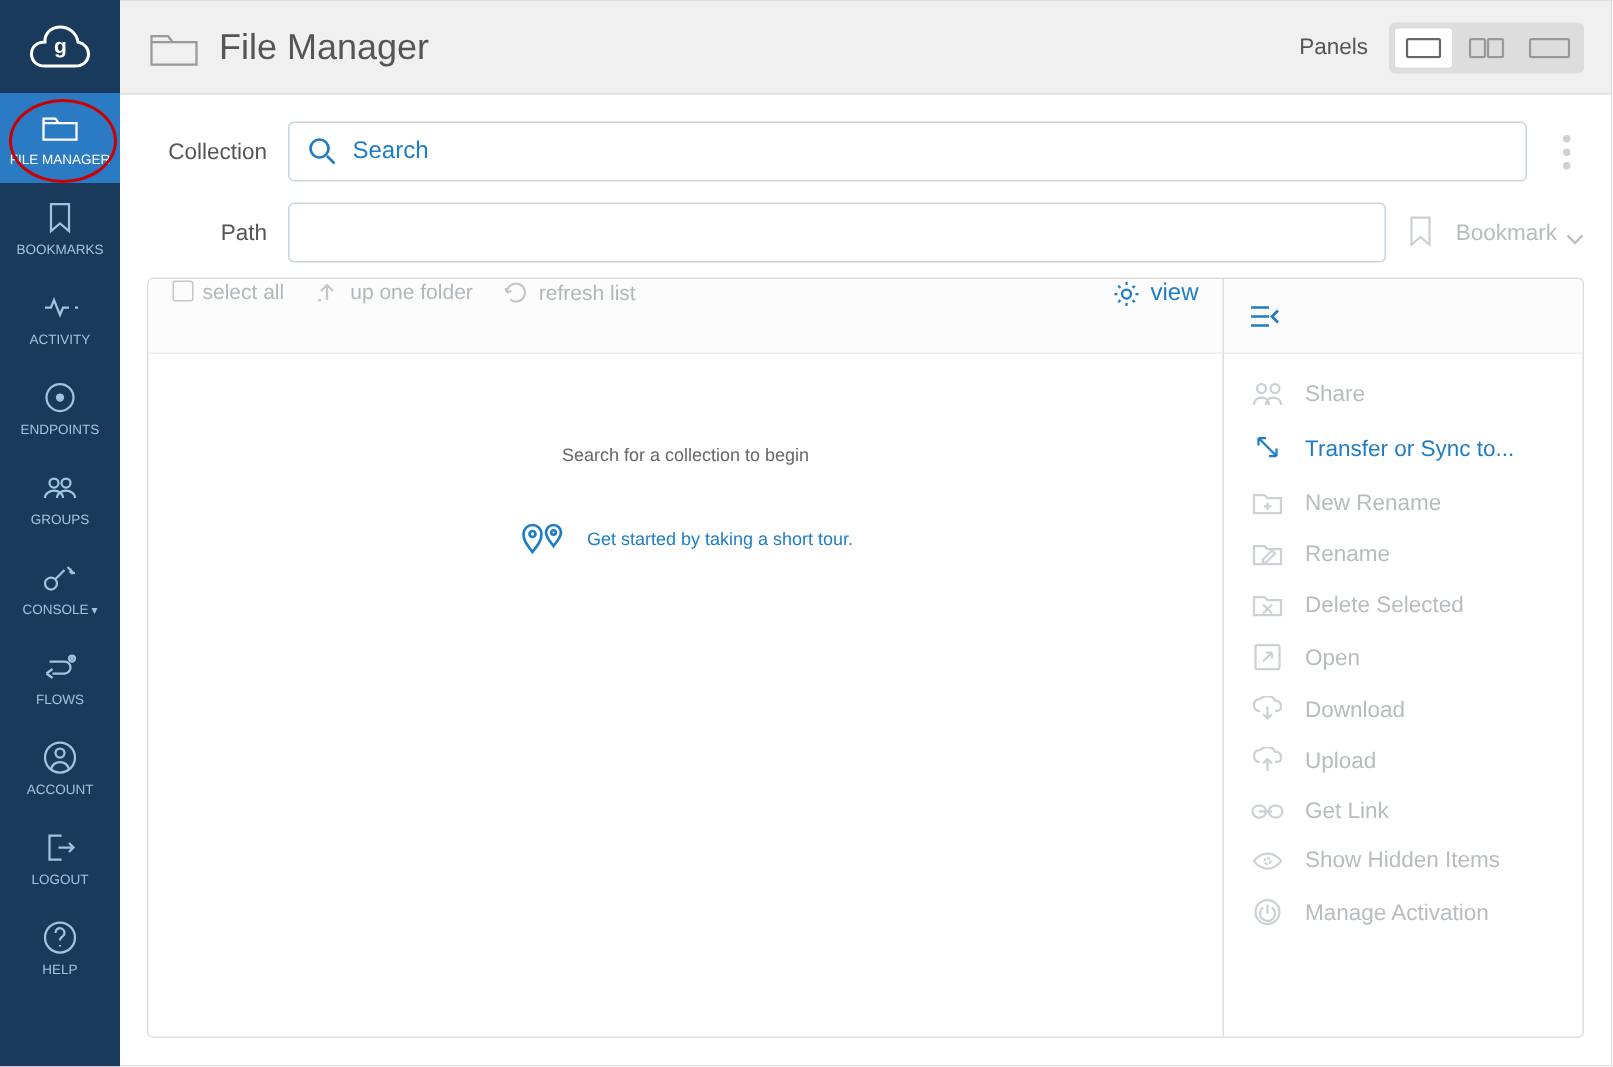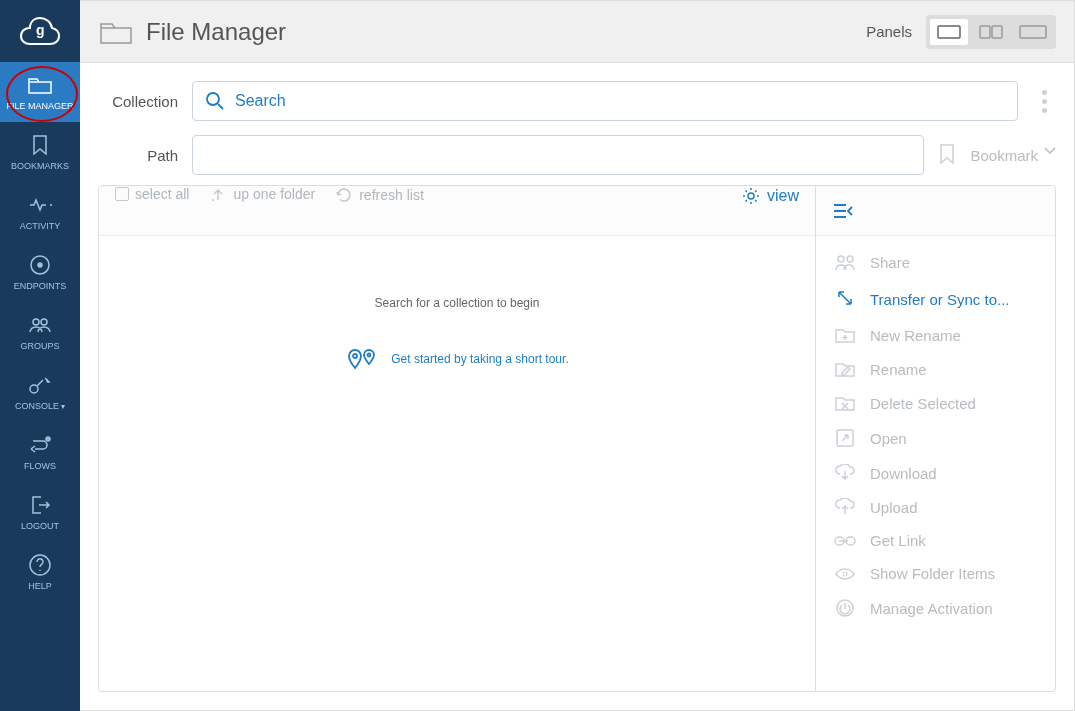--- a/index.html
+++ b/index.html
@@ -29,21 +29,21 @@
 .filters { padding: 18px 18px 10px 18px; display: flex; flex-direction: column; gap: 14px; }
 .filter-row { display: flex; align-items: center; gap: 14px; }
 .filter-label { width: 80px; text-align: right; font-size: 15px; color: #555; }
 .search-input { flex: 1; height: 40px; border: 1px solid #c9d4de; border-radius: 4px; display: flex; align-items: center; padding: 0 12px; gap: 10px; }
 .search-input input { border: none; outline: none; font-size: 16px; flex: 1; color: #1f7dc5; background: transparent; }
 .search-input input::placeholder { color: #1f7dc5; }
 .path-input { flex: 1; height: 40px; border: 1px solid #c9d4de; border-radius: 4px; padding: 0 12px; outline: none; font-size: 15px; }
 .more-btn { width: 24px; display: flex; flex-direction: column; align-items: center; gap: 4px; cursor: pointer; color: #b7bcc0; }
 .dot { width: 5px; height: 5px; background: #cbd1d6; border-radius: 50%; }
 .bookmark-icon { color: #cbd1d6; display:flex; align-items:center; height:40px;}
-.bookmark-label { color: #b7bcc0; font-size: 15px; display: flex; align-items: flex-start; cursor: pointer; }
+.bookmark-label { color: #b7bcc0; font-size: 15px; display: flex; align-items: flex-end; cursor: pointer; }
 .bookmark-label svg { margin-left: 6px; }
 
 
 .content { flex: 1; display: flex; border: 1px solid #ddd; border-radius: 4px; margin: 0 18px 18px 18px; overflow: hidden; }
 .left-pane { flex: 1; display: flex; flex-direction: column; }
 .right-pane { width: 240px; border-left: 1px solid #ddd; display: flex; flex-direction: column; }
 
 .toolbar { height: 50px; border-bottom: 1px solid #eee; display: flex; align-items: flex-start; padding: 0 16px; gap: 20px; color: #b0b7bd; font-size: 14px; background:#fcfcfc;}
 .tool-item { display: flex; align-items: center; gap: 6px; cursor: pointer; }
 .tool-spacer { flex: 1; }
@@ -140,20 +140,30 @@
       <span class="n-icon">
         <svg width="22" height="20" viewBox="0 0 22 20" fill="none" stroke="#a0c4e0" stroke-width="1.5">
             <path d="M4 6h10a4 4 0 010 8H6 M2 14l4-3 M2 14l4 3"></path>
             <circle cx="19" cy="4" r="2"></circle>
             <path d="M19 4v-1 M19 4v1 M19 4h1 M19 4h-1"></path>
           </svg>
       </span>
       <span>FLOWS</span>
     </div>
 
+    <div class="nav-item">
+      <span class="n-icon">
+        <svg width="22" height="22" viewBox="0 0 22 22" fill="none" stroke="#a0c4e0" stroke-width="1.5">
+            <circle cx="11" cy="11" r="10"></circle>
+            <circle cx="11" cy="8" r="3"></circle>
+            <path d="M5 19c1-4 4-5 6-5s5 1 6 5"></path>
+          </svg>
+      </span>
+      <span>ACCOUNT</span>
+    </div>
 
     <div class="nav-item">
       <span class="n-icon">
         <svg width="22" height="20" viewBox="0 0 22 20" fill="none" stroke="#a0c4e0" stroke-width="1.5">
             <path d="M12 2H4v16h8 M10 10h10 M17 7l3 3-3 3"></path>
           </svg>
       </span>
       <span>LOGOUT</span>
     </div>
 
@@ -375,21 +385,21 @@
             </span>
             <span>Get Link</span>
           </div>
           <div class="action-item">
             <span class="a-icon">
               <svg width="22" height="16" viewBox="0 0 22 16" fill="none" stroke="#cbd1d6" stroke-width="1.5">
                   <path d="M2 8s3-5 9-5 9 5 9 5-3 5-9 5-9-5-9-5z"></path>
                   <circle cx="11" cy="8" r="2" stroke-dasharray="2 1"></circle>
                 </svg>
             </span>
-            <span>Show Folder Items</span>
+            <span>Show Hidden Items</span>
           </div>
           <div class="action-item">
             <span class="a-icon">
               <svg width="20" height="20" viewBox="0 0 20 20" fill="none" stroke="#cbd1d6" stroke-width="1.5">
                   <circle cx="10" cy="10" r="8"></circle>
                   <path d="M10 5v6 M7 7a5 5 0 106 0"></path>
                 </svg>
             </span>
             <span>Manage Activation</span>
           </div>

